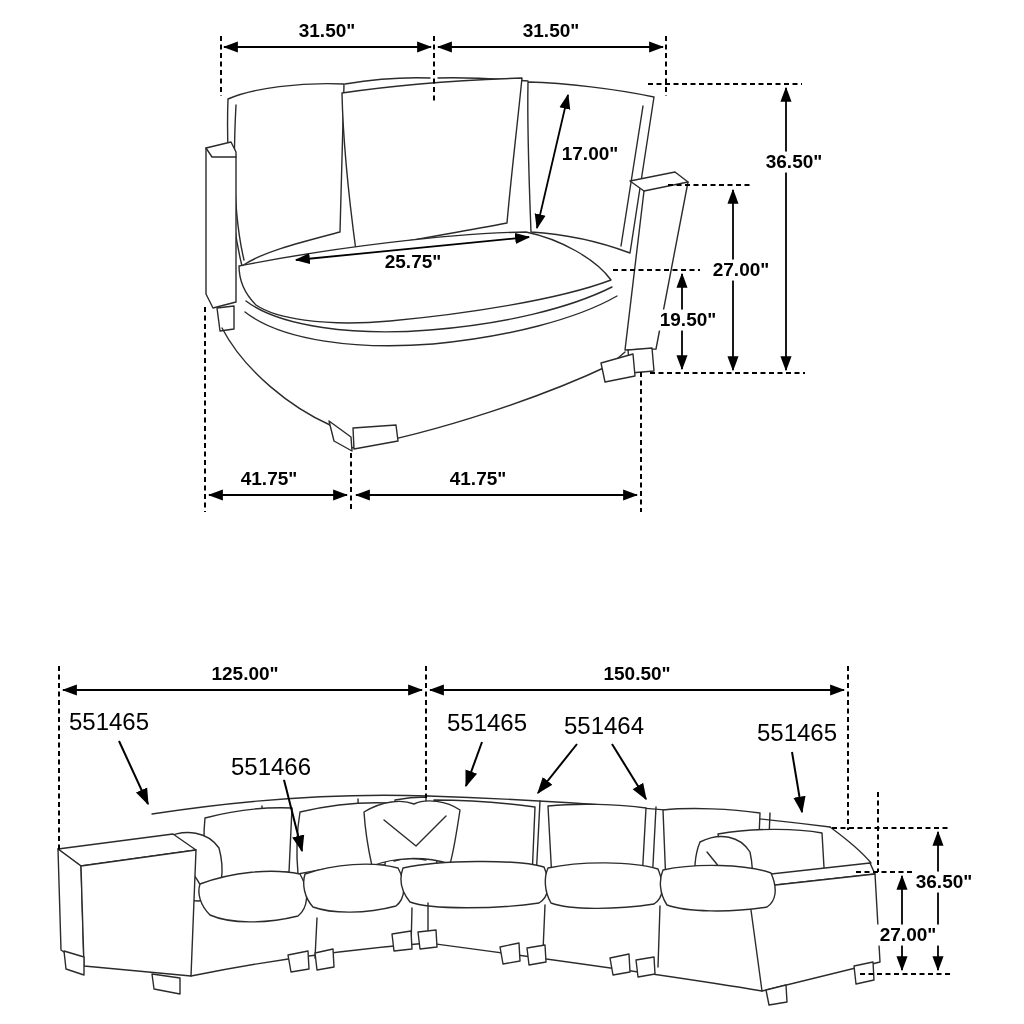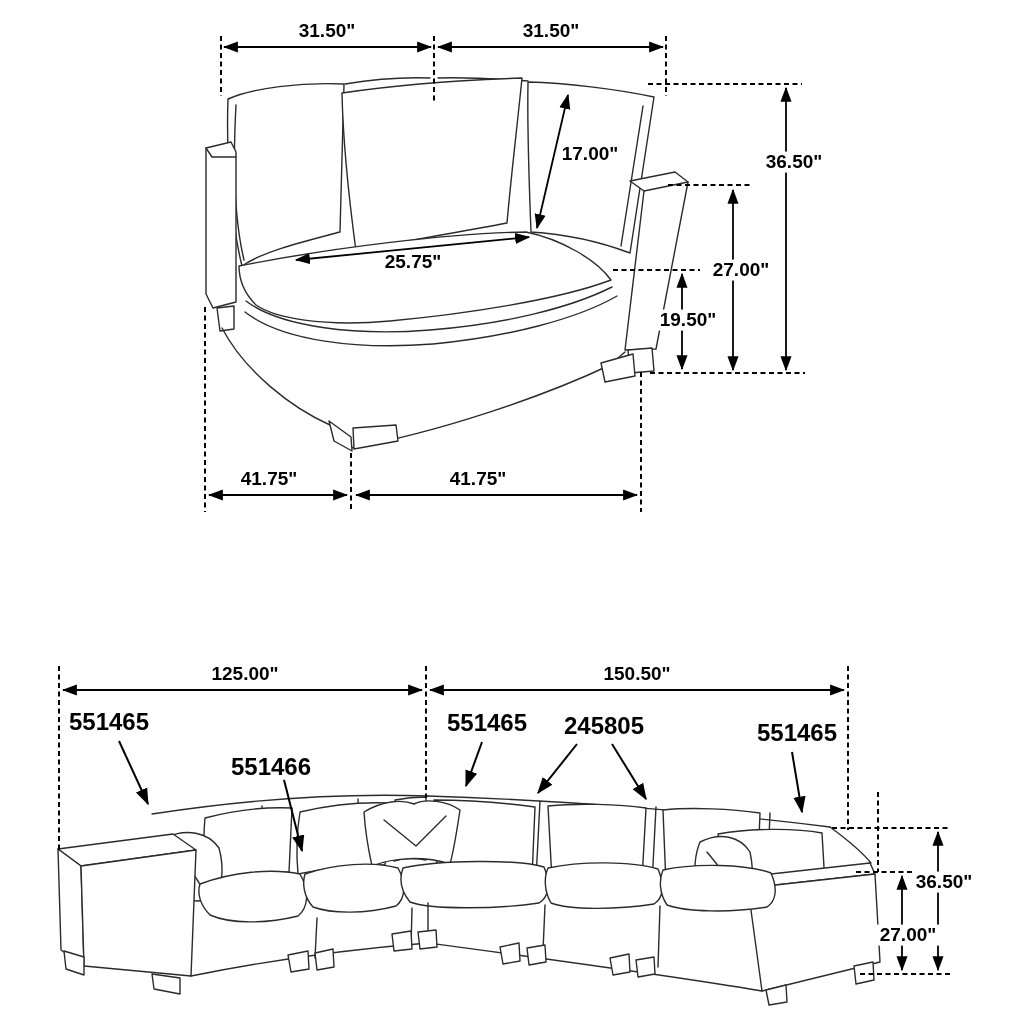--- a/index.html
+++ b/index.html
@@ -2,21 +2,21 @@
 <html><head>
 <meta charset="utf-8">
 <style>
   html,body{margin:0;padding:0;background:#fff;}
   .stage{position:relative;width:1024px;height:1024px;background:#ffffff;
          font-family:"Liberation Sans",sans-serif;overflow:hidden;}
   .stage svg{position:absolute;left:0;top:0;}
   .dim{position:absolute;transform:translate(-50%,-50%);font-weight:bold;
        font-size:19px;color:#000;background:#fff;padding:0 3px;
        white-space:nowrap;line-height:1.1;}
-  .sku{position:absolute;transform:translate(-50%,-50%);font-weight:bold;
+  .sku{position:absolute;transform:translate(-50%,-50%);font-weight:normal;
        font-size:24px;color:#000;background:#fff;padding:0 2px;
        white-space:nowrap;line-height:1.1;}
 </style>
 </head>
 <body>
 
 <div class="stage">
 
 <svg width="1024" height="1024" viewBox="0 0 1024 1024">
   <defs>
@@ -172,16 +172,16 @@
 <div class="dim" style="left:478px;top:479px;background:transparent;">41.75"</div>
 
 <div class="dim" style="left:245px;top:674px;background:transparent;">125.00"</div>
 <div class="dim" style="left:637px;top:674px;background:transparent;">150.50"</div>
 <div class="dim" style="left:944px;top:882px;">36.50"</div>
 <div class="dim" style="left:908px;top:935px;">27.00"</div>
 
 <div class="sku" style="left:109px;top:722px;">551465</div>
 <div class="sku" style="left:271px;top:747px;margin-top:20px;">551466</div>
 <div class="sku" style="left:487px;top:723px;">551465</div>
-<div class="sku" style="left:604px;top:726px;">245805</div>
+<div class="sku" style="left:604px;top:726px;">551464</div>
 <div class="sku" style="left:797px;top:733px;">551465</div>
 
 </div>
 
 </body></html>

